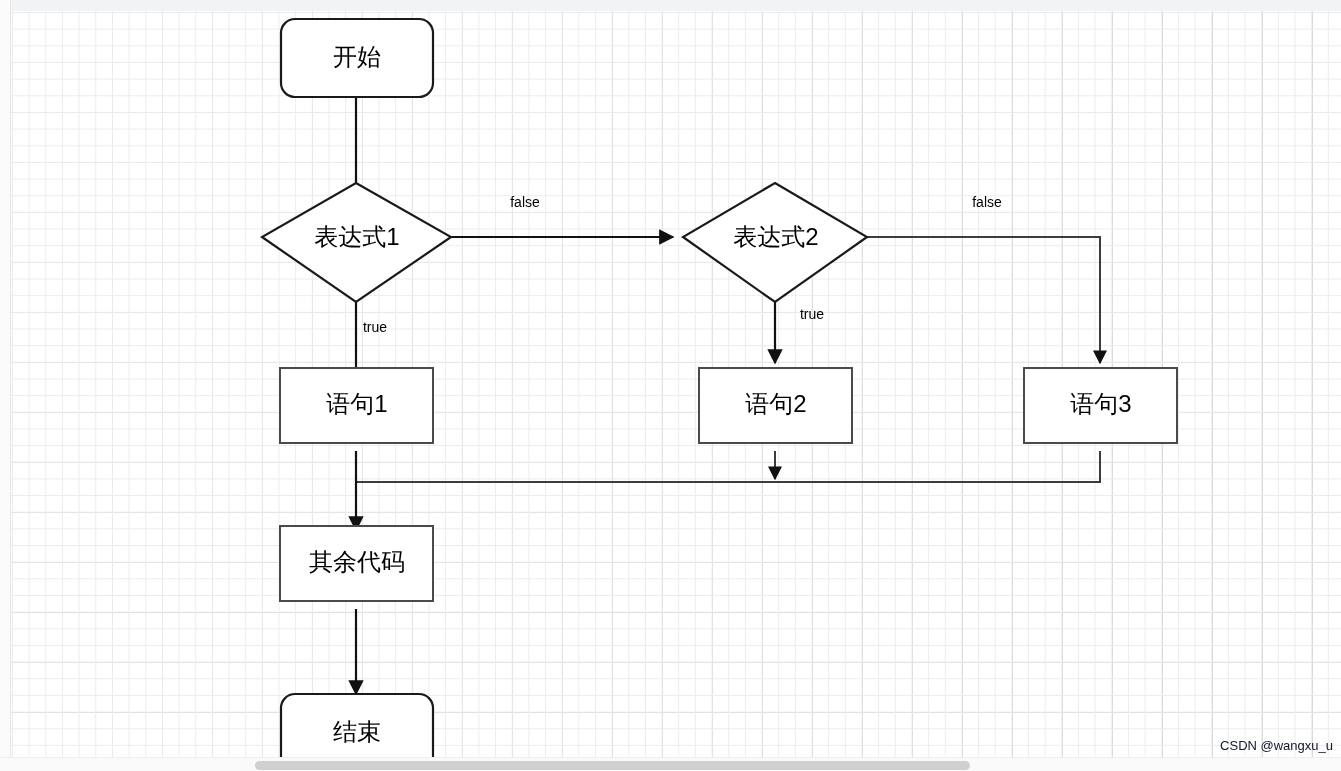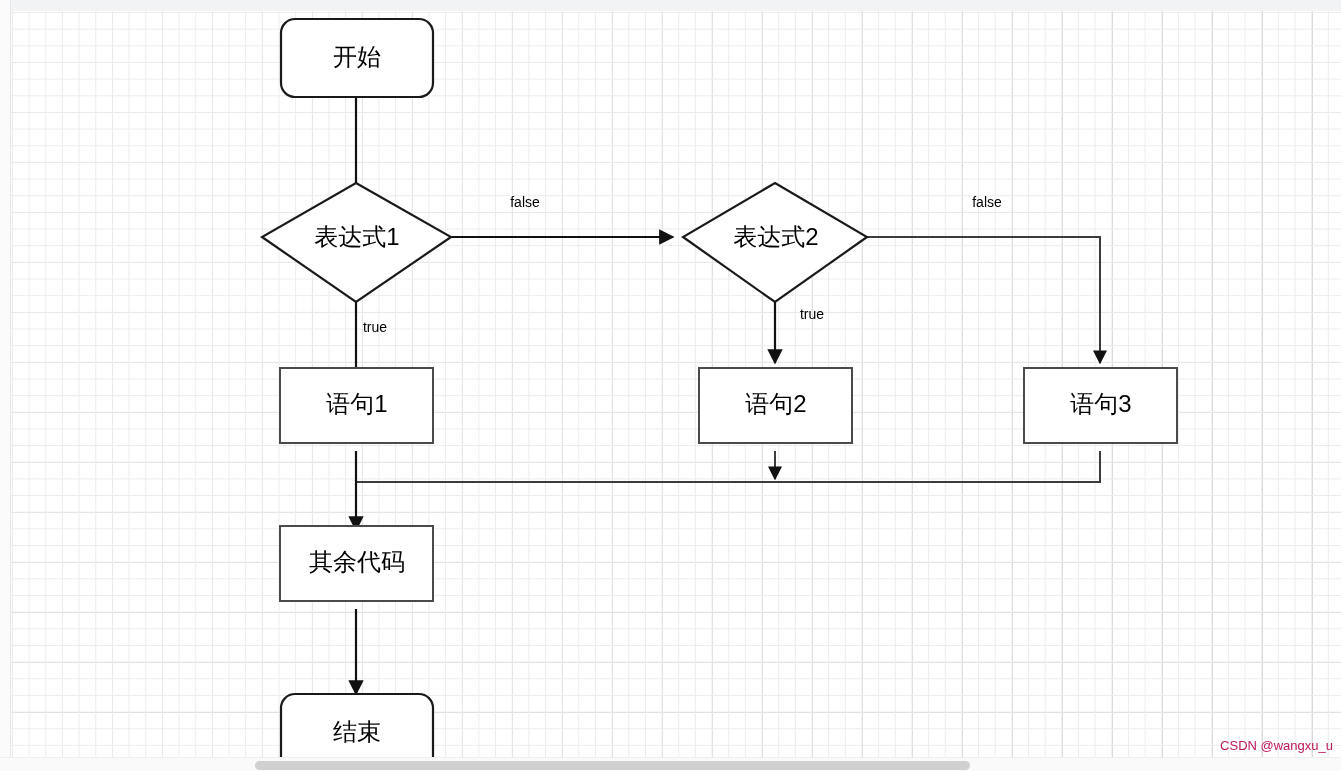--- a/index.html
+++ b/index.html
@@ -113,21 +113,21 @@
     height: 9px;
     background: #d0d0d0;
     border-radius: 5px;
   }
   #watermark {
     position: absolute;
     right: 8px;
     bottom: 18px;
     font-family: "Liberation Sans", "DejaVu Sans", sans-serif;
     font-size: 13px;
-    color: #be185d;
+    color: #0f172a;
     user-select: none;
     white-space: nowrap;
   }
 </style>
 </head>
 <body>
 
 <div id="app">
 
   <div id="top-strip"></div>

